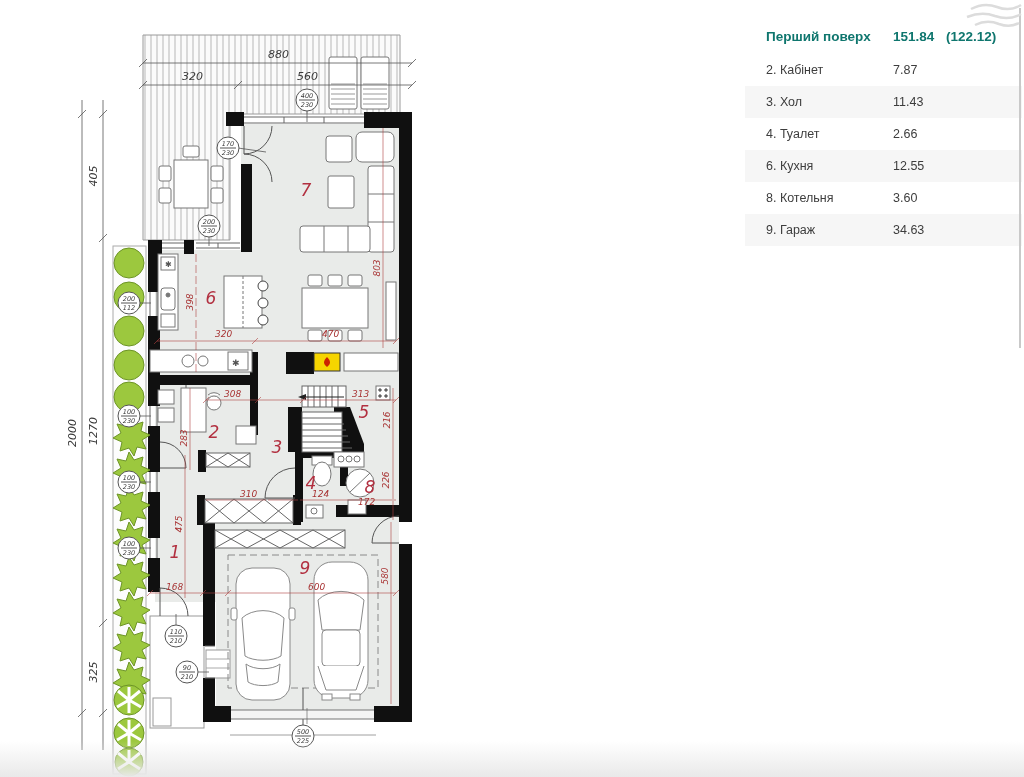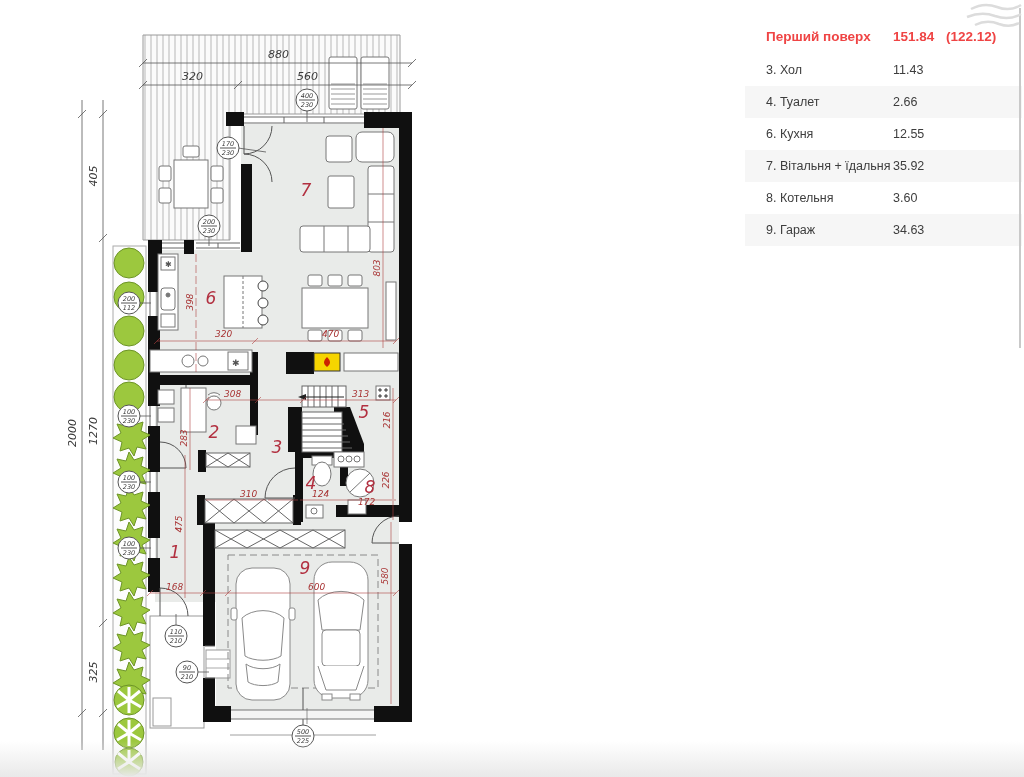--- a/index.html
+++ b/index.html
@@ -3,21 +3,21 @@
 <meta charset="utf-8">
 <style>
   html,body{margin:0;padding:0;background:#fff;width:1024px;height:777px;overflow:hidden;
     font-family:"Liberation Sans",sans-serif;}
   #stage{position:absolute;inset:0;width:1024px;height:777px;}
   
   .area-table{position:absolute;left:745px;top:18px;width:277px;color:#3d3d3d;}
   .t-row{display:flex;align-items:center;height:32px;padding-left:21px;box-sizing:border-box;
     font-size:12.5px;}
   .t-row:nth-child(odd):not(.t-head){background:#f6f6f6;}
-  .t-head{height:36px;font-weight:bold;font-size:13.5px;color:#ef4444;background:#fff;}
+  .t-head{height:36px;font-weight:bold;font-size:13.5px;color:#0f766e;background:#fff;}
   .t-label{width:127px;}
   .t-area{width:53px;}
   .t-alt{width:70px;}
   .right-line{position:absolute;left:1019px;top:8px;width:2px;height:340px;background:#c9c9c9;}
   .logo-mark{position:absolute;left:963px;top:2px;}
   .bottom-fade{position:absolute;left:0;bottom:0;width:1024px;height:36px;
     background:linear-gradient(180deg,rgba(233,233,233,0) 0%,#e9e9e9 100%);}
   
   svg text{font-family:"DejaVu Sans",sans-serif;}
   .dim-g{font-size:11px;font-style:italic;fill:#3a3a3a;}
@@ -423,37 +423,37 @@
 </svg>
 
 
 <div class="area-table">
   <div class="t-row t-head">
     <span class="t-label">Перший поверх</span>
     <span class="t-area">151.84</span>
     <span class="t-alt">(122.12)</span>
   </div>
   <div class="t-row">
+    <span class="t-label">2. Кабінет</span>
+    <span class="t-area">7.87</span>
+    <span class="t-alt"></span>
+  </div>
+  <div class="t-row">
     <span class="t-label">3. Хол</span>
     <span class="t-area">11.43</span>
     <span class="t-alt"></span>
   </div>
   <div class="t-row">
     <span class="t-label">4. Туалет</span>
     <span class="t-area">2.66</span>
     <span class="t-alt"></span>
   </div>
   <div class="t-row">
     <span class="t-label">6. Кухня</span>
     <span class="t-area">12.55</span>
-    <span class="t-alt"></span>
-  </div>
-  <div class="t-row">
-    <span class="t-label">7. Вітальня + їдальня</span>
-    <span class="t-area">35.92</span>
     <span class="t-alt"></span>
   </div>
   <div class="t-row">
     <span class="t-label">8. Котельня</span>
     <span class="t-area">3.60</span>
     <span class="t-alt"></span>
   </div>
   <div class="t-row">
     <span class="t-label">9. Гараж</span>
     <span class="t-area">34.63</span>

